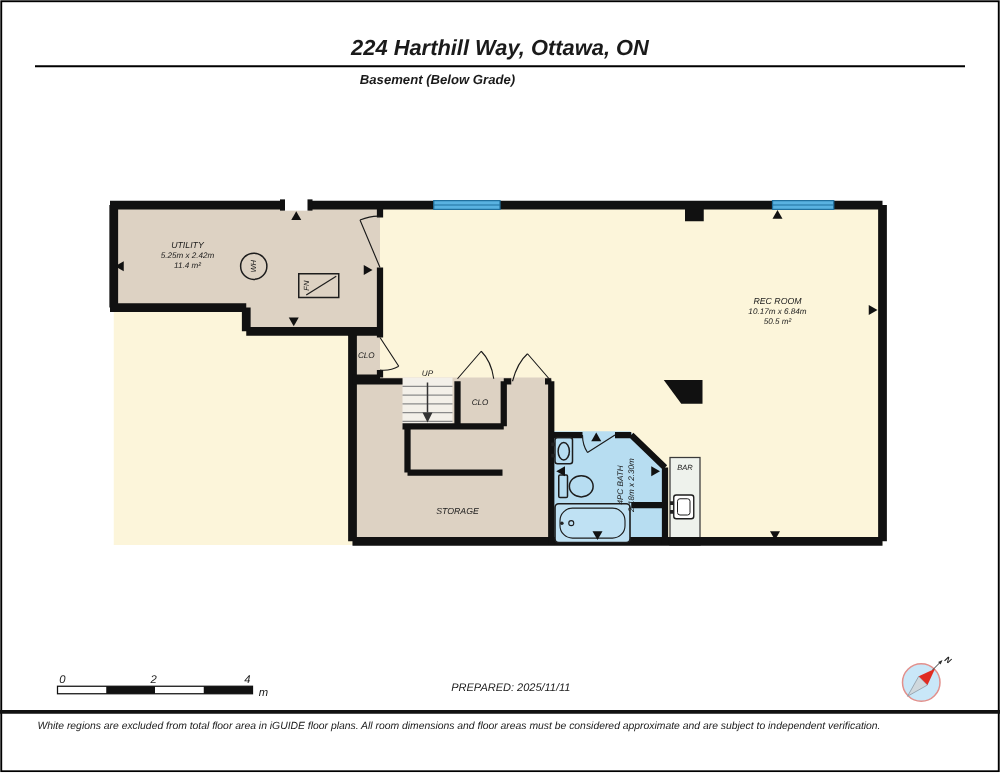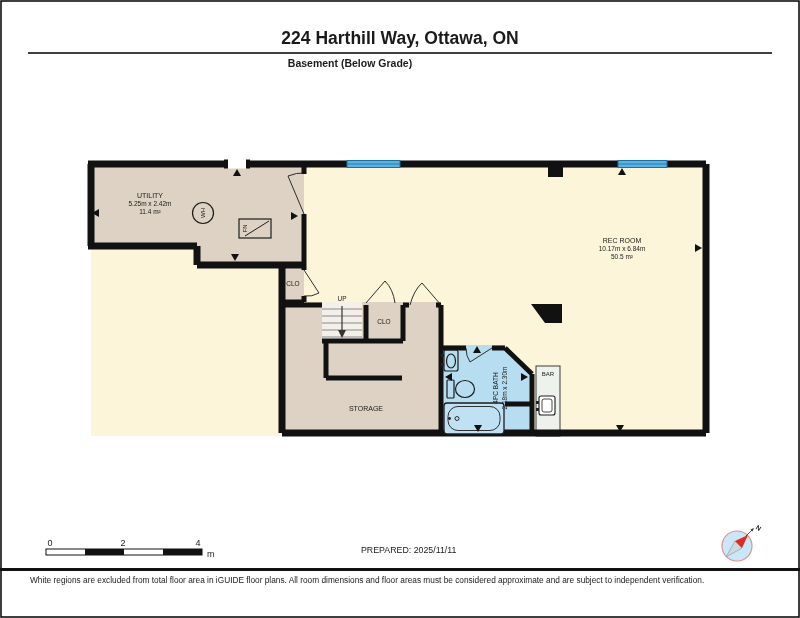--- a/index.html
+++ b/index.html
@@ -1,17 +1,17 @@
 <!DOCTYPE html>
 <html><head>
 <meta charset="utf-8">
 <style>
   html,body{margin:0;padding:0;background:#ffffff;}
   .page{position:relative;width:800px;height:618px;background:#fff;overflow:hidden;
-        font-family:"Liberation Sans", sans-serif;}
+        font-family:"Liberation Sans", sans-serif;font-style:italic;}
   svg{display:block}
   svg text{fill:#1a1a1a;font-family:"Liberation Sans","DejaVu Sans",sans-serif;}
   .title{font-size:17.5px;font-weight:bold;}
   .subtitle{font-size:10.5px;font-weight:bold;}
   .room-name{font-size:7px;}
   .room-dims{font-size:6.5px;}
   .small-label{font-size:6.5px;}
   .tiny-label{font-size:6px;}
   .scale-num{font-size:9px;}
   .prepared{font-size:8.8px;}

